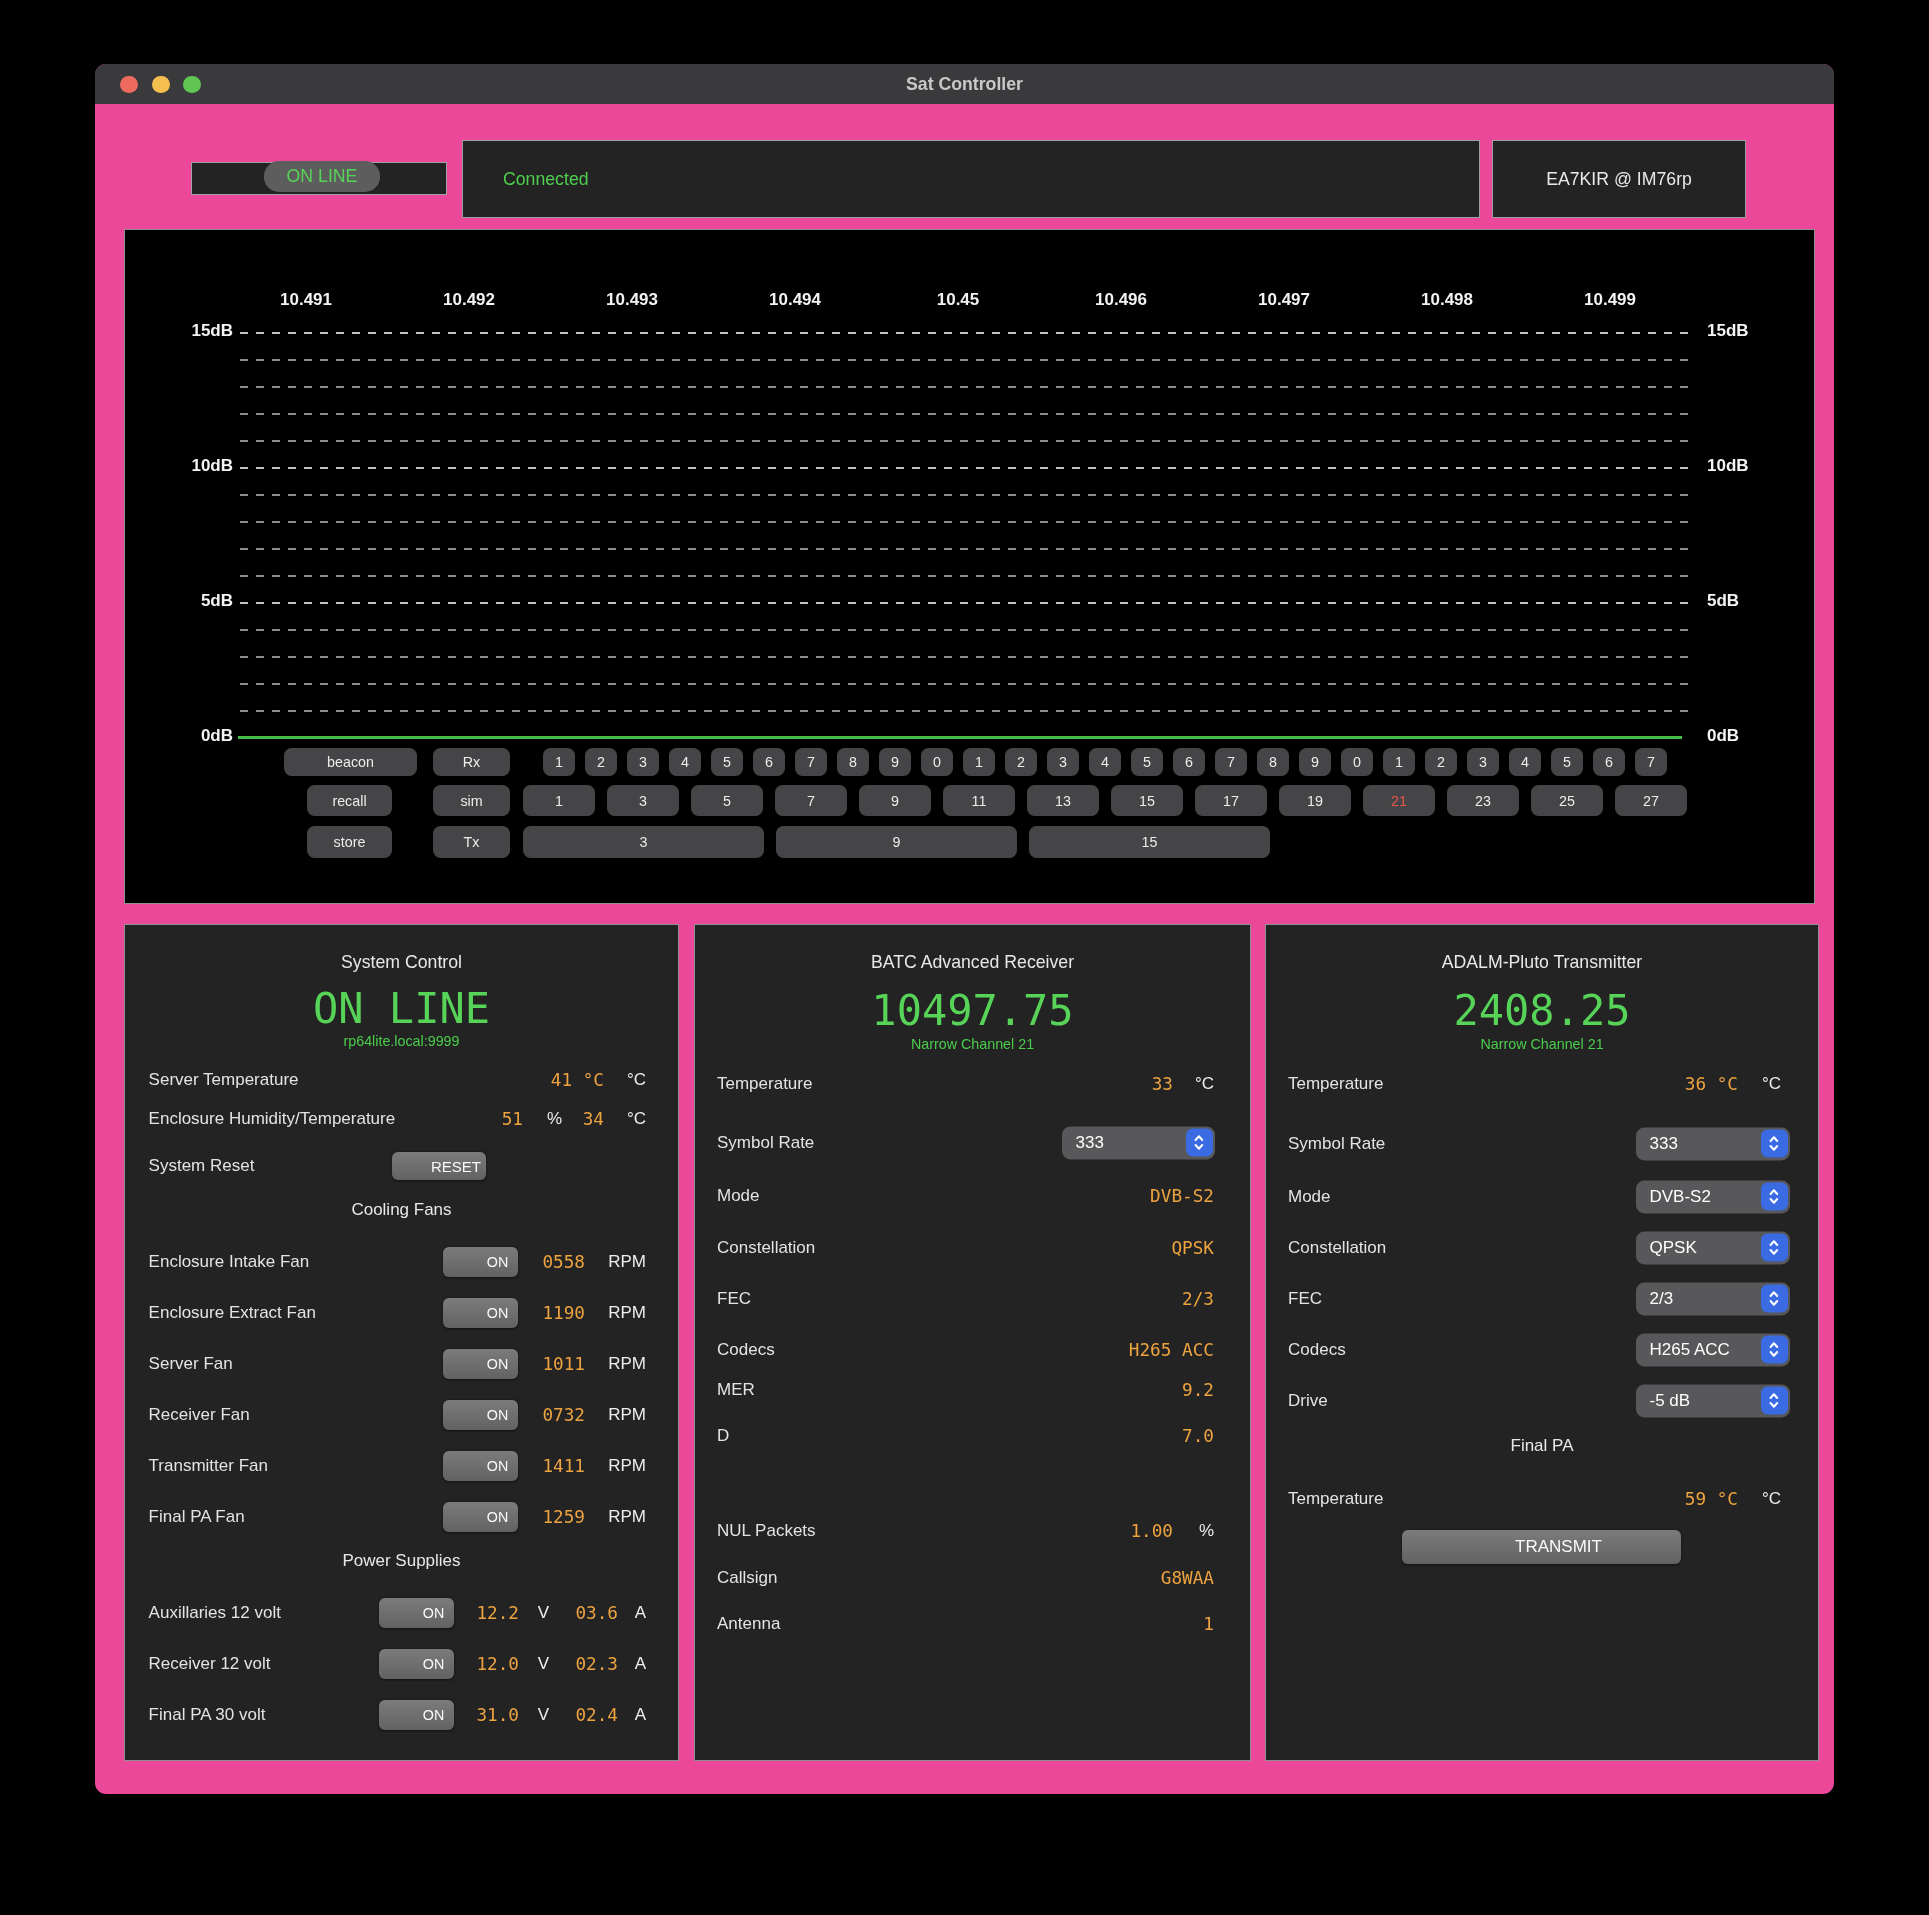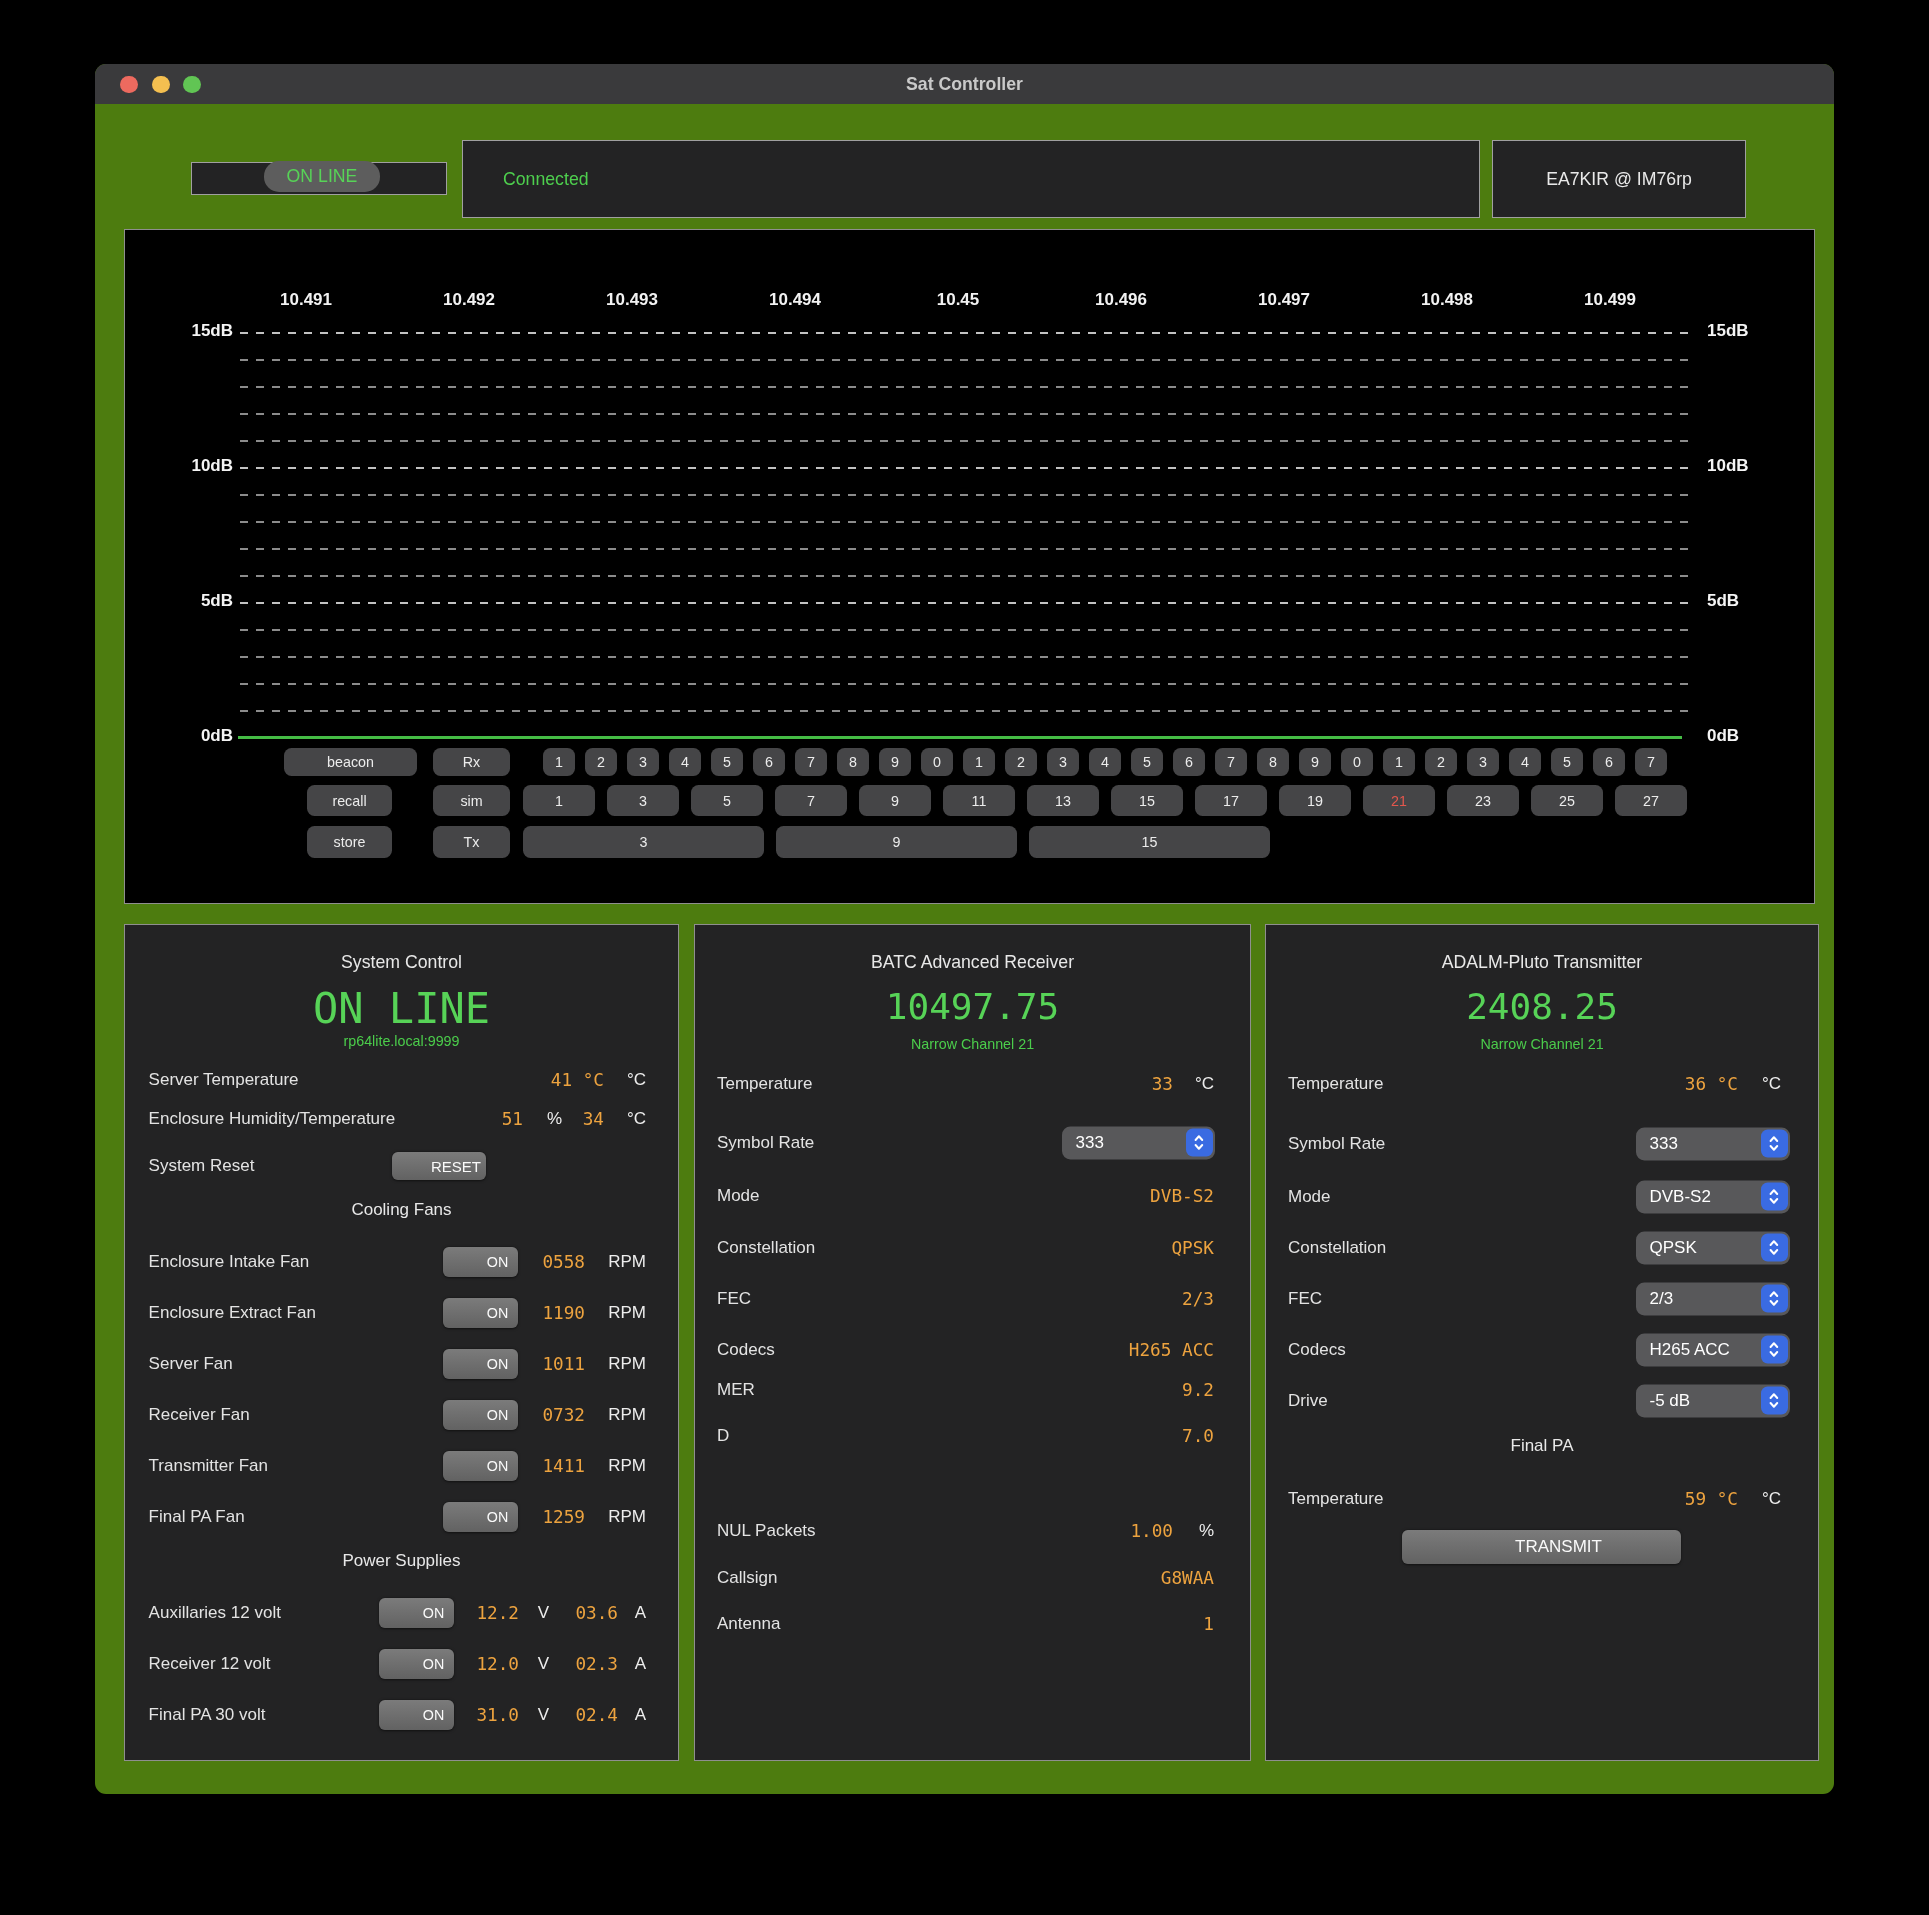--- a/index.html
+++ b/index.html
@@ -1,17 +1,17 @@
 <!DOCTYPE html>
 <html style="font-size:13.5px"><head>
 <meta charset="utf-8">
 <style>
   html,body{margin:0;padding:0;background:#000;}
   body{width:1929px;height:1916px;position:relative;font-family:"Liberation Sans",sans-serif;overflow:hidden;}
-  .window{position:absolute;left:95px;top:64px;width:1739px;height:1730px;background:#4d7c0f;border-radius:11px;}
+  .window{position:absolute;left:95px;top:64px;width:1739px;height:1730px;background:#ec4899;border-radius:11px;}
   
   .titlebar{position:absolute;top:0;left:0;right:0;height:40px;background:#3a3a3c;border-radius:11px 11px 0 0;}
   .title{line-height:40px;text-align:center;color:#c9c9c9;font-weight:700;font-size:17.7px;}
   .tl{position:absolute;top:11.8px;width:17.7px;height:17.7px;border-radius:50%;}
   .tl.red{left:25px;background:#ed6a5f;}
   .tl.yellow{left:57px;background:#f4bf50;}
   .tl.green{left:88px;background:#61c554;}
   
   .box{position:absolute;border:1.7px solid #a0a0a0;box-sizing:border-box;background:#232324;}
   .toggle-box{left:96px;top:98px;width:256px;height:33px;}
@@ -42,21 +42,21 @@
   .channel.alert{color:#e4574d;}
   .store{left:182px;top:596px;width:85px;height:32px;}
   .txb{left:308px;top:596px;width:77px;height:32px;}
   .wide{top:596px;height:32px;width:241px;left:calc(398px + var(--i)*253px);}
   
   .panel{position:absolute;top:860px;height:837px;border:1.7px solid #8f8f8f;box-sizing:border-box;background:#232324;}
   .panel-sc{left:29px;width:555px;}
   .panel-rx{left:599px;width:557px;}
   .panel-tx{left:1170px;width:554px;}
   .panel-title{position:absolute;top:27px;left:0;right:0;text-align:center;color:#e8e8e8;font-size:17.7px;}
-  .big-green{position:absolute;top:61px;left:0;right:0;text-align:center;color:#57d357;font-family:"DejaVu Sans Mono",monospace;font-size:36px;}
+  .big-green{position:absolute;top:61px;left:0;right:0;text-align:center;color:#57d357;font-family:"DejaVu Sans Mono",monospace;font-size:42px;}
   .sub-green{position:absolute;top:111px;left:0;right:0;text-align:center;color:#4bcd4b;font-size:14.3px;}
   .labeltxt{position:absolute;left:23.6px;top:50%;transform:translateY(-50%);font-size:17px;color:#e3e3e3;white-space:nowrap;}
   .unit{position:absolute;top:50%;transform:translateY(-50%);font-size:17px;color:#ededed;}
   .raised{background:linear-gradient(180deg,#7b7b7b,#626262);border-radius:5.9px;color:#fafafa;box-shadow:0 0.8px 2.5px rgba(0,0,0,.55);
     border:0;display:flex;align-items:center;justify-content:center;font-family:"Liberation Sans",sans-serif;font-size:15px;padding-left:40px;}
   
   .sc-status{position:absolute;top:59px;left:0;right:0;text-align:center;color:#57d357;font-family:"DejaVu Sans Mono",monospace;font-size:42px;}
   .sc-host{position:absolute;top:108px;left:0;right:0;text-align:center;color:#4bcd4b;font-size:14.3px;}
   .sc-row{position:absolute;left:0;right:0;height:30px;}
   .sc-row.r1{top:140px;} .sc-row.r2{top:179px;} .sc-row.r3{top:226px;}

